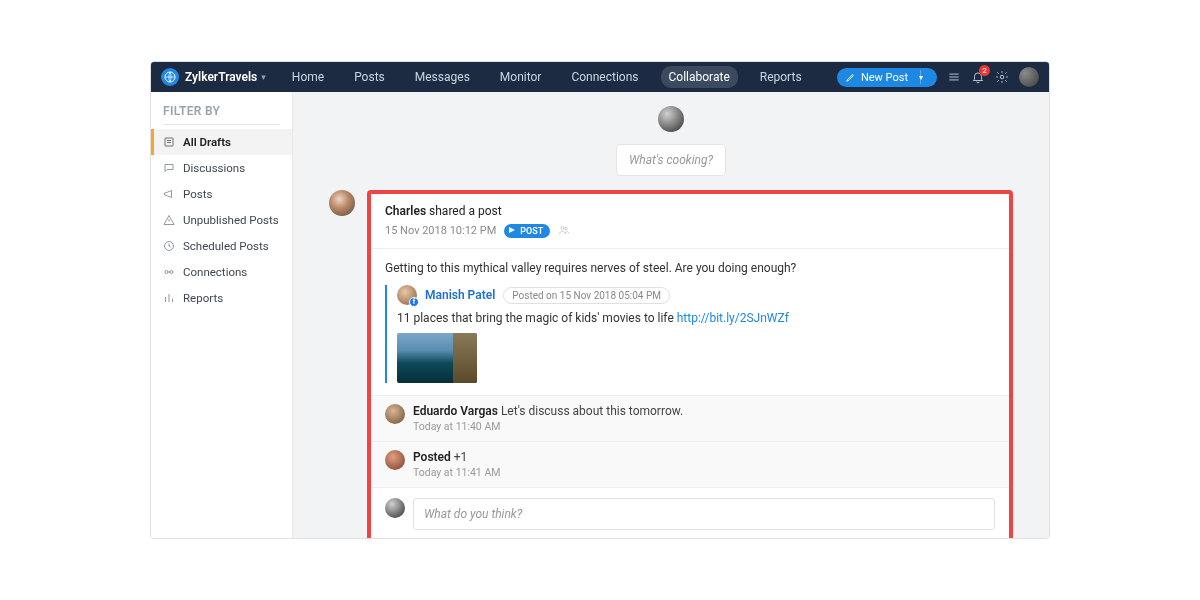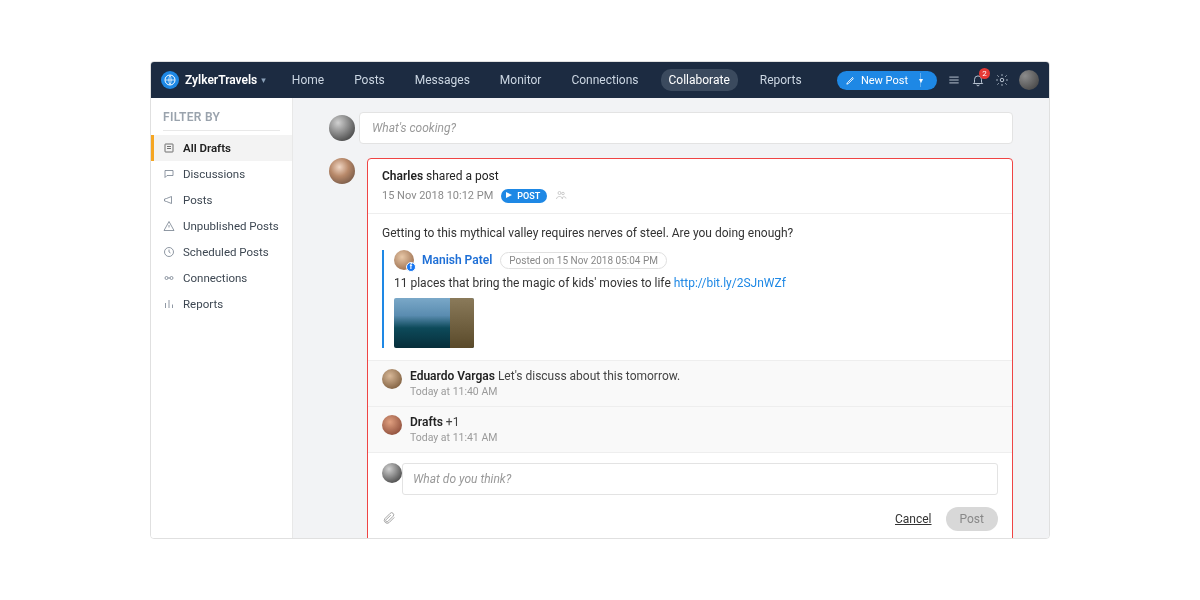--- a/index.html
+++ b/index.html
@@ -1,18 +1,18 @@
 <!DOCTYPE html>
 <html><head>
 <meta charset="utf-8">
 <style>
 * { margin: 0; padding: 0; box-sizing: border-box; }
 body { font-family: -apple-system, BlinkMacSystemFont, "Segoe UI", Roboto, Helvetica, Arial, sans-serif; background: #fff; width: 1200px; height: 600px; overflow: hidden; }
 .frame { width: 900px; height: 478px; margin: 61px auto 0 auto; border: 1px solid #e0e0e0; border-radius: 4px; overflow: hidden; background: #fff; display: flex; flex-direction: column; }
-.topbar { background: #1c2b41; height: 36px; display: flex; align-items: center; padding: 0 10px; color: #d4dde8; font-size: 12px; }
+.topbar { background: #1c2b41; height: 30px; display: flex; align-items: center; padding: 0 10px; color: #d4dde8; font-size: 12px; }
 .brand-logo { width: 18px; height: 18px; background: #1e88e5; border-radius: 50%; display: flex; align-items: center; justify-content: center; margin-right: 6px; }
 .brand-logo svg { width: 12px; height: 12px; }
 .brand-name { color: #fff; font-weight: 600; font-size: 12px; margin-right: 4px; }
 .brand-caret { color: #8aa0b8; font-size: 9px; margin-right: 18px; }
 .nav-items { display: flex; align-items: center; gap: 14px; }
 .nav-item { color: #cbd6e2; font-size: 12px; cursor: pointer; padding: 4px 8px; border-radius: 10px; }
 .nav-item.active { background: #3b4a5e; color: #fff; }
 .topbar-right { margin-left: auto; display: flex; align-items: center; gap: 10px; }
 .new-post-btn { background: #1e88e5; color: #fff; font-size: 11px; padding: 3px 14px 3px 8px; border-radius: 12px; display: flex; align-items: center; gap: 5px; cursor: pointer; position: relative; }
 .new-post-btn::after { content: ""; border-left: 1px solid rgba(255,255,255,0.3); height: 14px; position: absolute; right: 16px; }
@@ -23,30 +23,30 @@
 .avatar-top { width: 20px; height: 20px; border-radius: 50%; background: radial-gradient(circle at 30% 30%, #8c8c8c, #3a3a3a); cursor: pointer; }
 .body { flex: 1; display: flex; overflow: hidden; }
 .sidebar { width: 142px; border-right: 1px solid #e8e8e8; background: #fff; flex-shrink: 0; }
 .sidebar-title { color: #9aa3ad; font-size: 12px; font-weight: 600; padding: 12px 12px 6px 12px; letter-spacing: 0.3px; }
 .sb-divider { height: 1px; background: #e8e8e8; margin: 0 12px 4px 12px; }
 .sb-item { display: flex; align-items: center; gap: 8px; padding: 6px 12px; font-size: 11.5px; color: #3d4752; cursor: pointer; }
 .sb-item.active { background: #f3f3f3; border-left: 3px solid #f5a623; padding-left: 9px; font-weight: 600; color: #222; }
 .sb-item svg { width: 12px; height: 12px; stroke: #6b7785; fill: none; stroke-width: 1.5; flex-shrink: 0; }
 .sb-item.active svg { stroke: #444; }
 .main { flex: 1; background: #f2f3f5; overflow-y: auto; padding: 14px 36px; }
-.compose-row { display: flex; align-items: center; gap: 4px; margin-bottom: 14px; }
+.compose-row { display: flex; align-items: center; gap: 12px; margin-bottom: 14px; flex-direction: column; }
 .avatar { width: 26px; height: 26px; border-radius: 50%; flex-shrink: 0; }
 .av-bw { background: radial-gradient(circle at 35% 30%, #d0d0d0, #2a2a2a); }
 .av-charles { background: radial-gradient(circle at 40% 35%, #f0d6c4, #b8896a 40%, #5a4438); }
 .av-manish { background: radial-gradient(circle at 40% 35%, #e8c8a8, #8a5a3a); }
 .av-eduardo { background: radial-gradient(circle at 40% 35%, #d8b898, #6a4a2a); }
 .av-amritha { background: radial-gradient(circle at 40% 35%, #e0a080, #7a3a2a); }
 .compose-box { flex: 1; background: #fff; border: 1px solid #e3e3e3; border-radius: 4px; padding: 8px 12px; font-size: 12px; color: #999; font-style: italic; cursor: text; }
 .feed-row { display: flex; gap: 12px; }
-.post-card { flex: 1; background: #fff; border: 1px solid #ef4444; border-radius: 4px; }
+.post-card { flex: 1; background: #fff; border: 4px solid #ef4444; border-radius: 4px; }
 .post-header { padding: 10px 14px 8px 14px; }
 .ph-line1 { font-size: 12px; color: #222; }
 .ph-line1 .author { font-weight: 600; }
 .ph-line2 { display: flex; align-items: center; gap: 8px; margin-top: 3px; }
 .ph-time { font-size: 11px; color: #8a8a8a; }
 .post-badge { background: #1e88e5; color: #fff; font-size: 9px; padding: 2px 7px 2px 16px; border-radius: 9px; position: relative; font-weight:600; }
 .post-badge::before { content: ""; position: absolute; left: 5px; top: 3px; width: 0; height: 0; border-left: 6px solid #fff; border-top: 3.5px solid transparent; border-bottom: 3.5px solid transparent; }
 .audience-icon svg { width: 12px; height: 12px; stroke: #bbb; fill: none; stroke-width: 1.5; }
 .post-divider { height: 1px; background: #eee; }
 .post-body { padding: 12px 14px; font-size: 12px; color: #333; }
@@ -62,21 +62,21 @@
 .embed-image { width: 80px; height: 50px; margin-top: 8px; border-radius: 2px; background: linear-gradient(to bottom, #7aa8c8 0%, #5a8cb0 35%, #0d4a5a 60%, #072e3a 100%); position: relative; overflow: hidden; }
 .embed-image::before { content: ""; position: absolute; top: 0; right: 0; width: 30%; height: 100%; background: linear-gradient(to bottom, #8a7a5a 0%, #5a4a2a 100%); }
 .comments { background: #f9f9f9; }
 .comment { padding: 8px 14px; display: flex; gap: 8px; border-top: 1px solid #eee; }
 .comment-avatar { width: 20px; height: 20px; border-radius: 50%; flex-shrink: 0; }
 .comment-body { font-size: 12px; }
 .comment-author { font-weight: 600; color: #222; }
 .comment-text { color: #444; }
 .comment-time { color: #9a9a9a; font-size: 10.5px; margin-top: 2px; }
 .reply-block { border-top: 1px solid #eee; padding: 10px 14px; }
-.reply-row { display: flex; align-items: flex-start; }
+.reply-row { display: flex; gap: 8px; align-items: flex-start; }
 .reply-input { flex: 1; border: 1px solid #e3e3e3; border-radius: 3px; padding: 8px 10px; font-size: 12px; color: #999; font-style: italic; background: #fff; cursor: text; min-height: 30px; }
 .reply-actions { display: flex; align-items: center; margin-top: 12px; }
 .attach-icon svg { width: 14px; height: 14px; stroke: #999; fill: none; stroke-width: 1.5; }
 .reply-actions-right { margin-left: auto; display: flex; align-items: center; gap: 14px; }
 .cancel-link { font-size: 12px; color: #333; text-decoration: underline; cursor: pointer; }
 .post-btn { background: #d8d8d8; color: #888; font-size: 12px; padding: 5px 14px; border-radius: 12px; cursor: pointer; }
 </style>
 </head>
 <body>
 
@@ -231,21 +231,21 @@
               <div class="comment">
                 <div class="comment-avatar av-eduardo"></div>
                 <div class="comment-body">
                   <div><span class="comment-author">Eduardo Vargas</span> <span class="comment-text">Let's discuss about this tomorrow.</span></div>
                   <div class="comment-time">Today at 11:40 AM</div>
                 </div>
               </div>
               <div class="comment">
                 <div class="comment-avatar av-amritha"></div>
                 <div class="comment-body">
-                  <div><span class="comment-author">Drafts</span> <span class="comment-text">+1</span></div>
+                  <div><span class="comment-author">Posted</span> <span class="comment-text">+1</span></div>
                   <div class="comment-time">Today at 11:41 AM</div>
                 </div>
               </div>
             </div>
           <div class="reply-block">
             <div class="reply-row">
               <div class="comment-avatar av-bw"></div>
               <div class="reply-input">What do you think?</div>
             </div>
             <div class="reply-actions">

